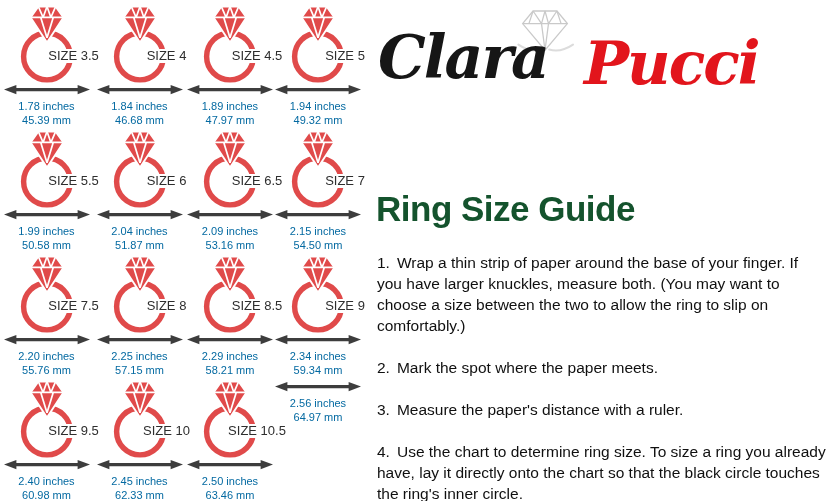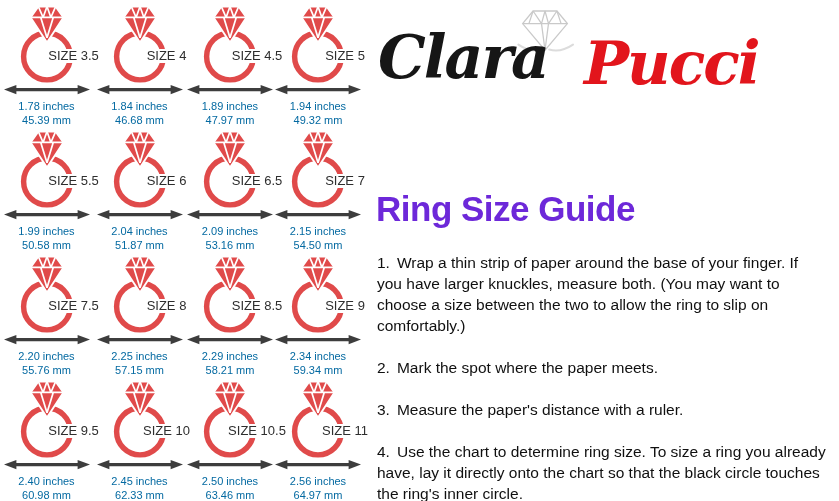--- a/index.html
+++ b/index.html
@@ -48,21 +48,21 @@
   }
   .logo-clara{left:8px;top:16px;color:#161616;}
   .logo-pucci{left:214px;top:22px;color:var(--brand-red,#e2151c);}
   .logo-diamond{position:absolute;left:140px;top:-2px;width:70px;height:56px;}
   .dia-line{fill:none;stroke:var(--logo-gray,#c9c9c9);stroke-width:1.8;}
   .dia-swoosh{fill:none;stroke:#dcdcdc;stroke-width:3;stroke-linecap:round;}
 
   
   .guide-title{
     position:absolute;left:376px;top:189px;margin:0;
-    font-size:35px;font-weight:700;letter-spacing:-0.5px;color:#6d28d9;
+    font-size:35px;font-weight:700;letter-spacing:-0.5px;color:#14532d;
   }
   .steps{position:absolute;left:377px;top:252px;width:450px;}
   .step{margin:0 0 21px 0;font-size:15.5px;line-height:21px;color:#101010;}
   .step-num{display:inline-block;margin-right:7px;}
 </style>
 </head>
 <body>
 
 <div class="page">
 
@@ -331,28 +331,20 @@
       <svg class="arrow-svg" viewBox="0 0 430 55">
         <line class="arrow-line" x1="45" y1="28" x2="385" y2="28"></line>
         <polygon class="arrow-head" points="0,28 62,5 62,51"></polygon>
         <polygon class="arrow-head" points="430,28 368,5 368,51"></polygon>
       </svg>
       <div class="measure m-in">2.50 inches</div>
       <div class="measure m-mm">63.46 mm</div>
     </div>
 
     <div class="ring-cell">
-      <div class="ring-figure">
-        <svg class="ring-svg" viewBox="0 0 100 100">
-          <circle class="ring-circle" cx="50" cy="66" r="30"></circle>
-          <path class="ring-diamond" d="M29,16 L39,2 L61,2 L71,16 L50,48 Z"></path>
-          <path class="ring-facets" d="M29,16 L71,16 M39,2 L45,16 M45,16 L50,2 M50,2 L55,16 M55,16 L61,2 M42,16 L50,42 M58,16 L50,42"></path>
-        </svg>
-        <span class="size-label">SIZE 11</span>
-      </div>
       <svg class="arrow-svg" viewBox="0 0 430 55">
         <line class="arrow-line" x1="45" y1="28" x2="385" y2="28"></line>
         <polygon class="arrow-head" points="0,28 62,5 62,51"></polygon>
         <polygon class="arrow-head" points="430,28 368,5 368,51"></polygon>
       </svg>
       <div class="measure m-in">2.56 inches</div>
       <div class="measure m-mm">64.97 mm</div>
     </div>
   </div>
 

